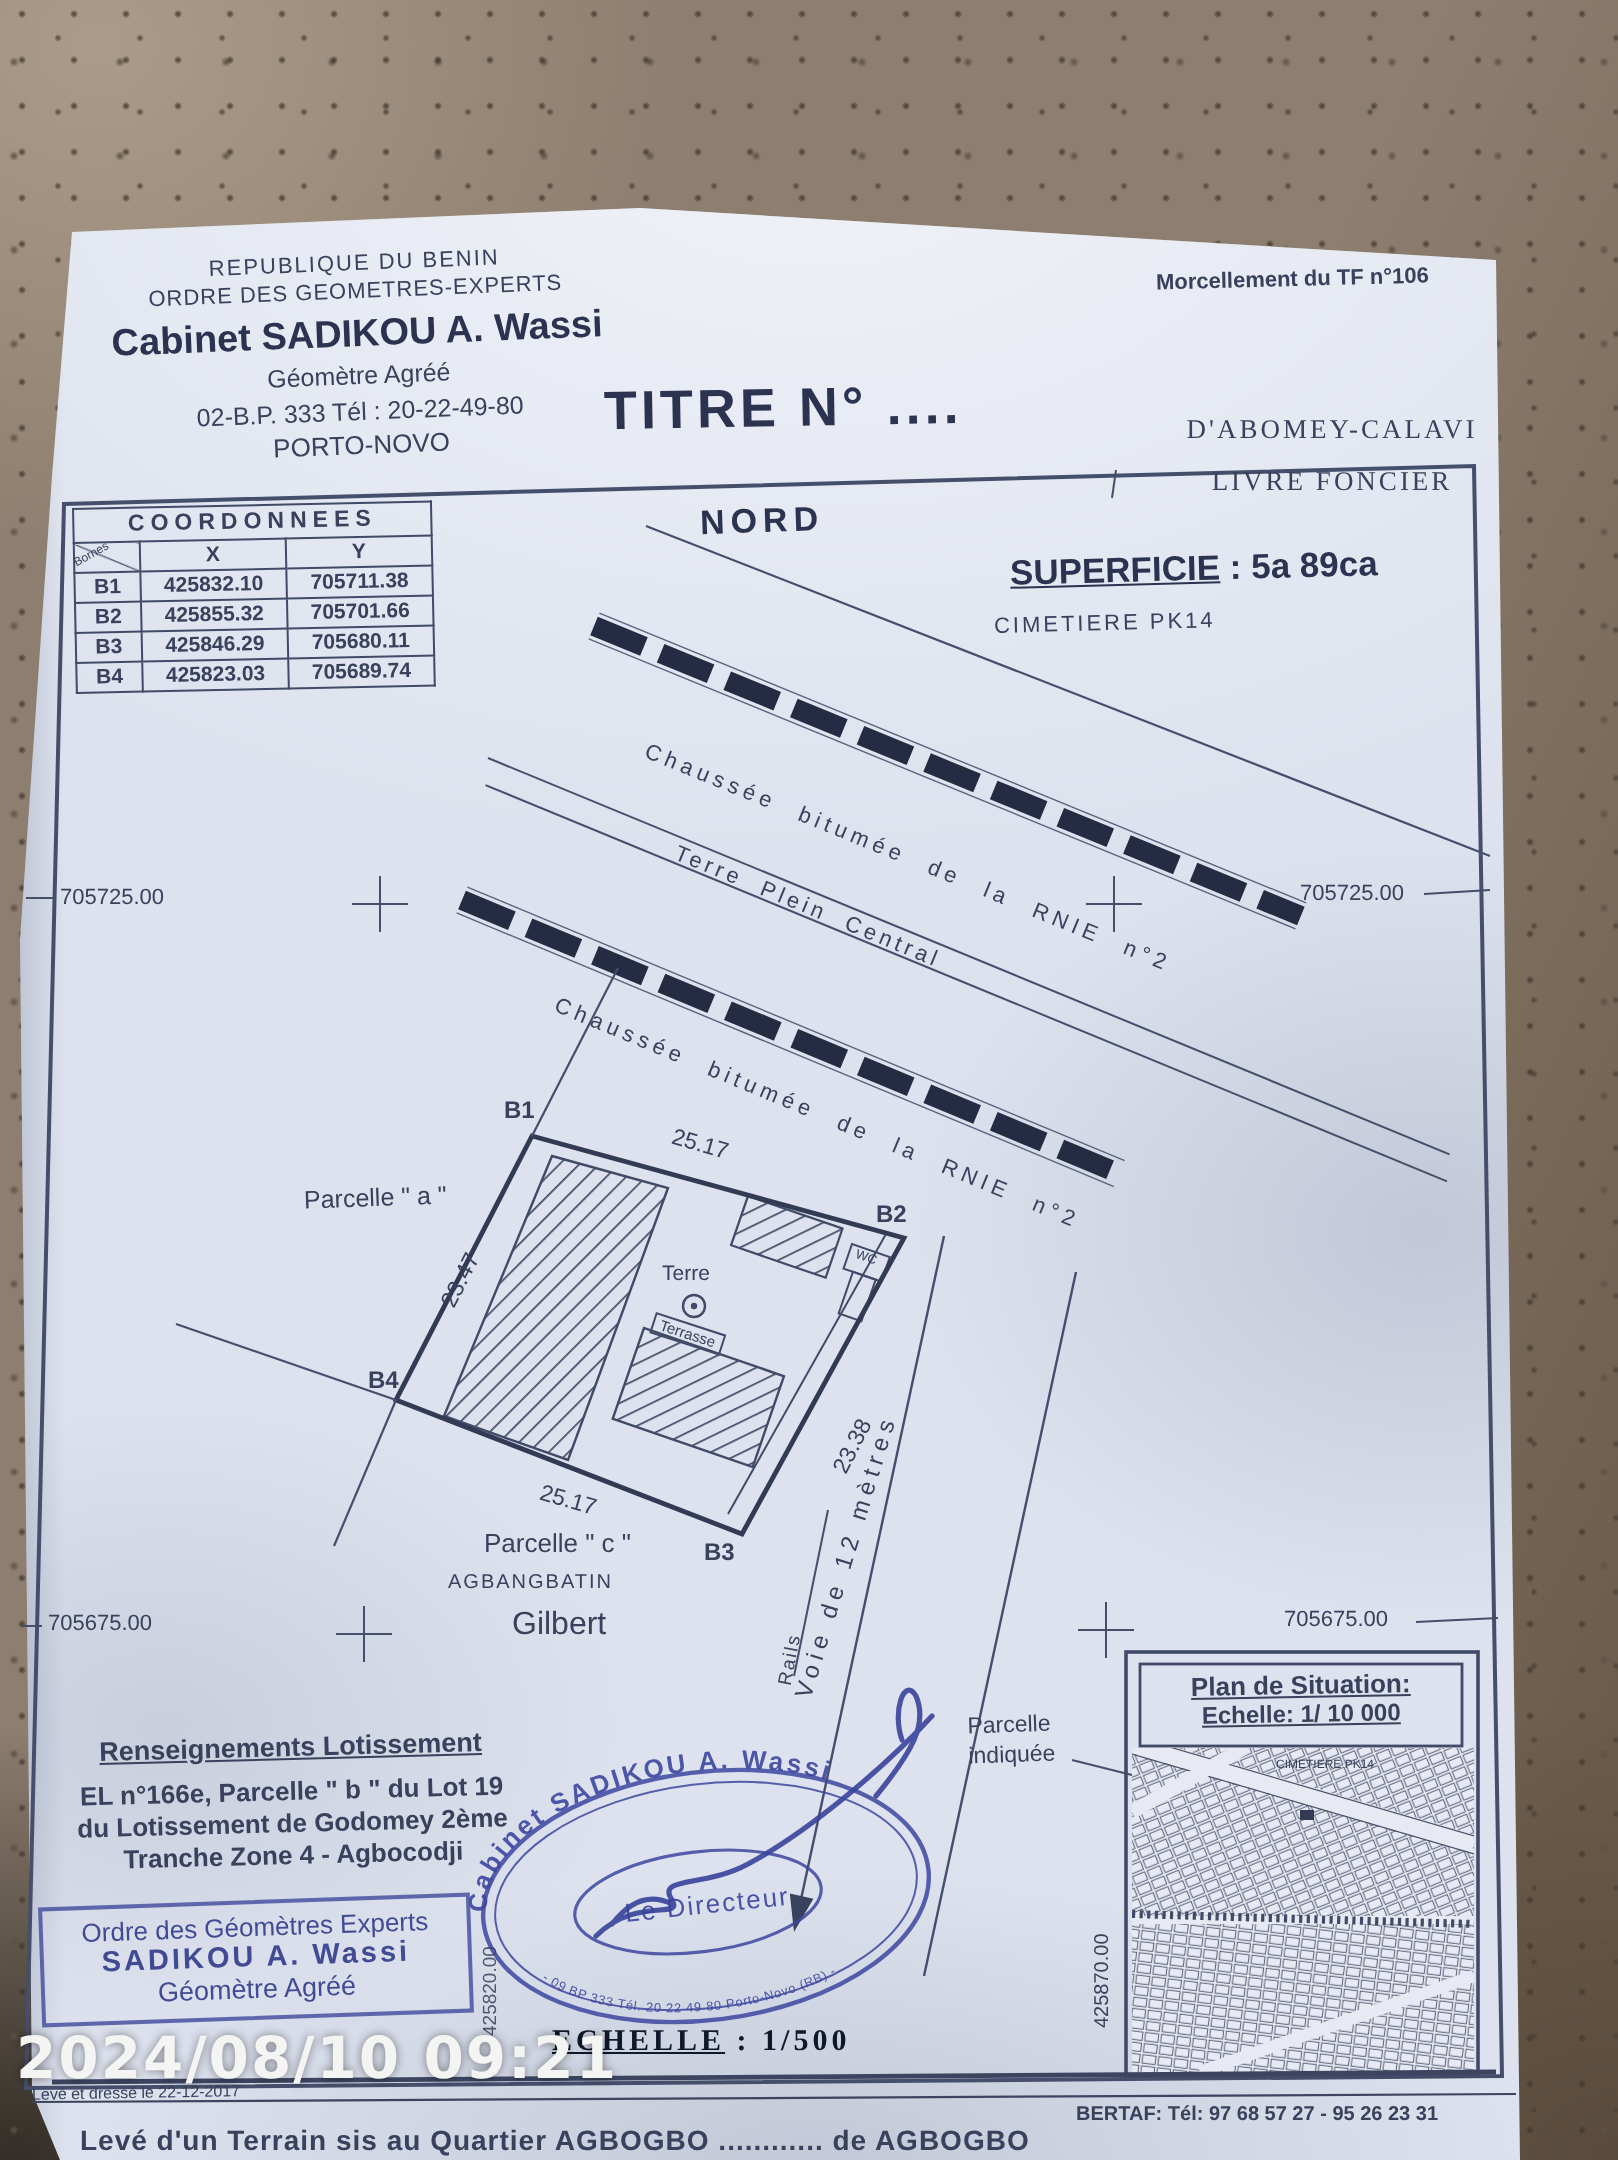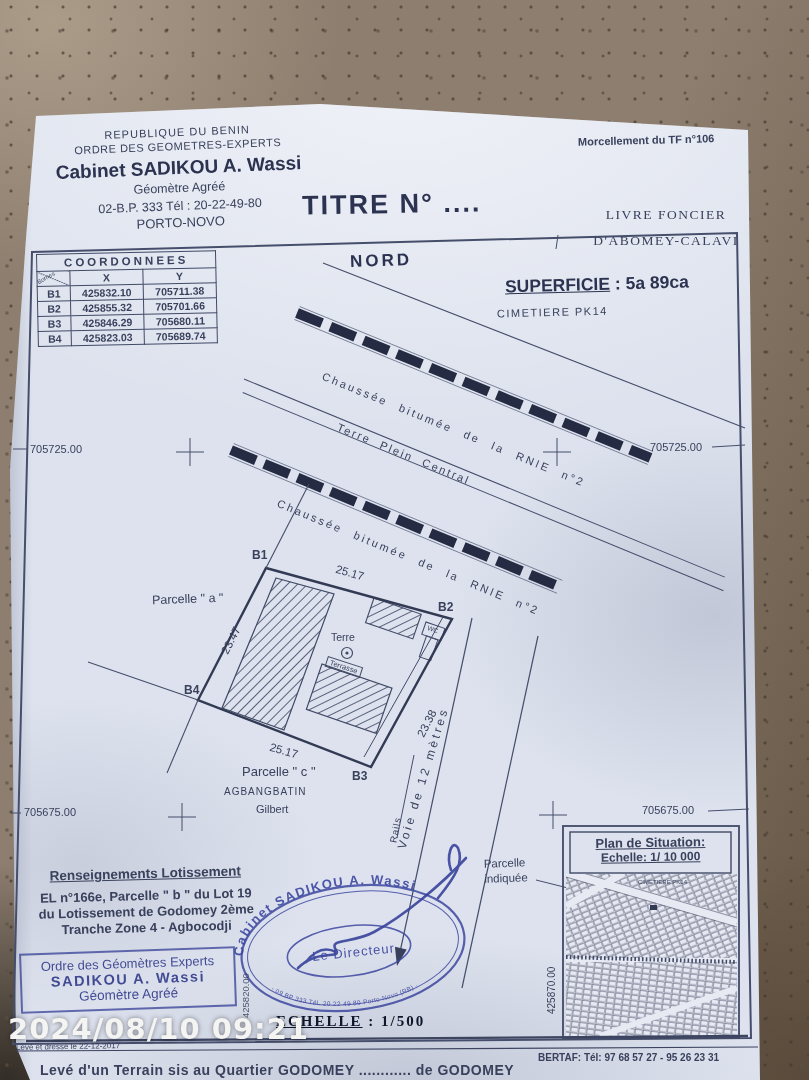--- a/index.html
+++ b/index.html
@@ -194,22 +194,22 @@
     <div class="b" style="font-size:19px;margin-top:2px;color:#2b3350;">Cabinet SADIKOU A. Wassi</div>
     <div style="font-size:12.5px;margin-top:2px;">Géomètre Agréé</div>
     <div style="font-size:12.5px;margin-top:2px;">02-B.P. 333 Tél : 20-22-49-80</div>
     <div style="font-size:13px;">PORTO-NOVO</div>
   </div>
 
   <div class="t b" style="left:302px;top:188px;font-size:27px;letter-spacing:2px;color:#2b3350;transform:rotate(-1deg);">TITRE N° ....</div>
 
   <div class="t b" style="left:578px;top:134px;font-size:11px;transform:rotate(-1.5deg);">Morcellement du TF n°106</div>
   <div class="t ser ctr" style="left:590px;top:202px;width:152px;font-size:13.5px;letter-spacing:1.5px;line-height:1.9;">
+    <div>D'ABOMEY-CALAVI</div>
     <div>LIVRE FONCIER</div>
-    <div>D'ABOMEY-CALAVI</div>
   </div>
 
   <table class="coords">
     <tbody>
         <tr>
           <td colspan="3" class="ct">COORDONNEES</td>
         </tr>
     <tr>
       <td class="corner">
             <span class="corner-word">Bornes</span>
@@ -260,21 +260,21 @@
   <div class="t b" style="left:438px;top:600px;font-size:12px;">B2</div>
   <div class="t b" style="left:352px;top:769px;font-size:12px;">B3</div>
   <div class="t b" style="left:184px;top:683px;font-size:12px;">B4</div>
   <div class="t" style="left:338px;top:562px;font-size:11.5px;transform:rotate(16deg);transform-origin:0 0;">25.17</div>
   <div class="t" style="left:272px;top:740px;font-size:11.5px;transform:rotate(16deg);transform-origin:0 0;">25.17</div>
   <div class="t" style="left:218px;top:650px;font-size:11.5px;transform:rotate(-63deg);transform-origin:0 0;">23.47</div>
   <div class="t" style="left:414px;top:733px;font-size:11.5px;transform:rotate(-63deg);transform-origin:0 0;">23.38</div>
   <div class="t" style="left:152px;top:592px;font-size:12.5px;transform:rotate(-2deg);">Parcelle " a "</div>
   <div class="t" style="left:242px;top:764px;font-size:13px;">Parcelle " c "</div>
   <div class="t" style="left:224px;top:786px;font-size:10px;letter-spacing:1px;">AGBANGBATIN</div>
-  <div class="t" style="left:256px;top:803px;font-size:11px;">Gilbert</div>
+  <div class="t" style="left:256px;top:803px;font-size:16px;">Gilbert</div>
   <div class="t" style="left:331px;top:631px;font-size:10.5px;">Terre</div>
   <div class="t" style="left:328px;top:656px;font-size:7.5px;border:1px solid #414a66;padding:0 3px;transform:rotate(18deg);transform-origin:0 0;">Terrasse</div>
   <div class="t" style="left:429px;top:624px;font-size:6.5px;transform:rotate(19deg);transform-origin:0 0;">WC</div>
   <div class="t" style="left:409px;top:836px;font-size:12px;letter-spacing:3px;transform:rotate(-73deg);transform-origin:0 100%;">Voie de 12 mètres</div>
   <div class="t" style="left:399px;top:832px;font-size:9.5px;letter-spacing:1px;transform:rotate(-79deg);transform-origin:0 100%;">Rails</div>
 
   <div class="t ctr b" style="left:28px;top:866px;width:236px;transform:rotate(-1.5deg);">
     <div class="u" style="font-size:13.5px;margin-bottom:5px;">Renseignements Lotissement</div>
     <div style="font-size:13px;">EL n°166e,  Parcelle " b " du Lot 19</div>
     <div style="font-size:13px;">du Lotissement de Godomey 2ème</div>
@@ -299,16 +299,16 @@
     <div class="u b" style="font-size:13px;">Plan de Situation:</div>
     <div class="u b" style="font-size:12px;">Echelle: 1/ 10 000</div>
   </div>
   <div class="t" style="left:484px;top:856px;font-size:11.5px;line-height:1.3;transform:rotate(-2deg);">
     <div>Parcelle</div>
     <div>indiquée</div>
   </div>
 
   <div class="t" style="left:16px;top:1042px;font-size:8px;transform:rotate(-1deg);z-index:4;">Levé et dressé le 22-12-2017</div>
   <div class="t b" style="left:538px;top:1052px;font-size:10px;">BERTAF: Tél: 97 68 57 27 - 95 26 23 31</div>
-  <div class="t b" style="left:40px;top:1062px;font-size:14px;letter-spacing:.5px;">Levé d'un Terrain sis au Quartier GODOMEY ............ de GODOMEY</div>
+  <div class="t b" style="left:40px;top:1062px;font-size:14px;letter-spacing:.5px;">Levé d'un Terrain sis au Quartier AGBOGBO ............ de AGBOGBO</div>
 
   <div class="timestamp">2024/08/10 09:21</div>
 </div>
 
 </body></html>

